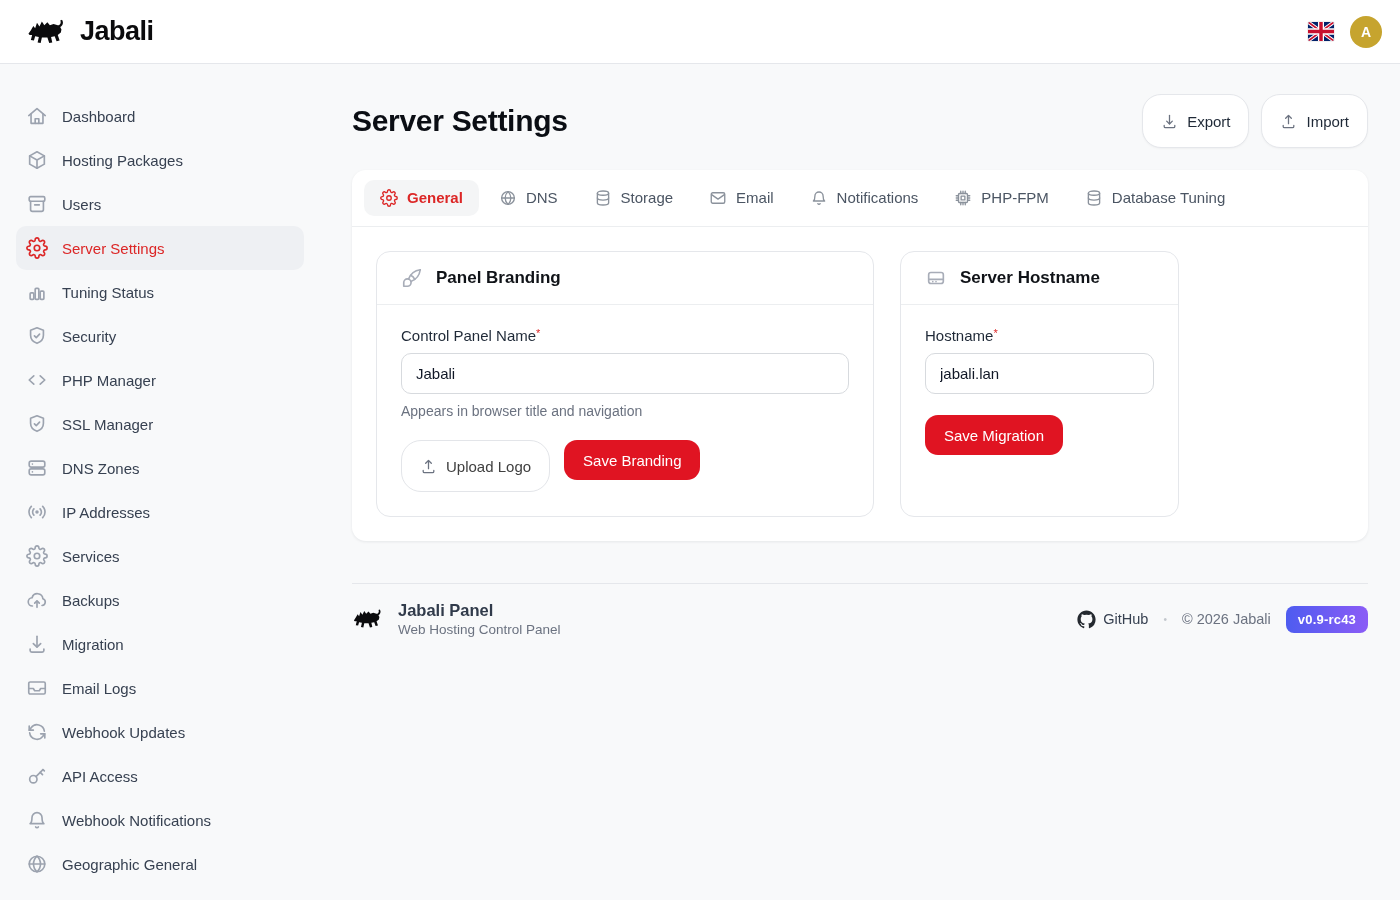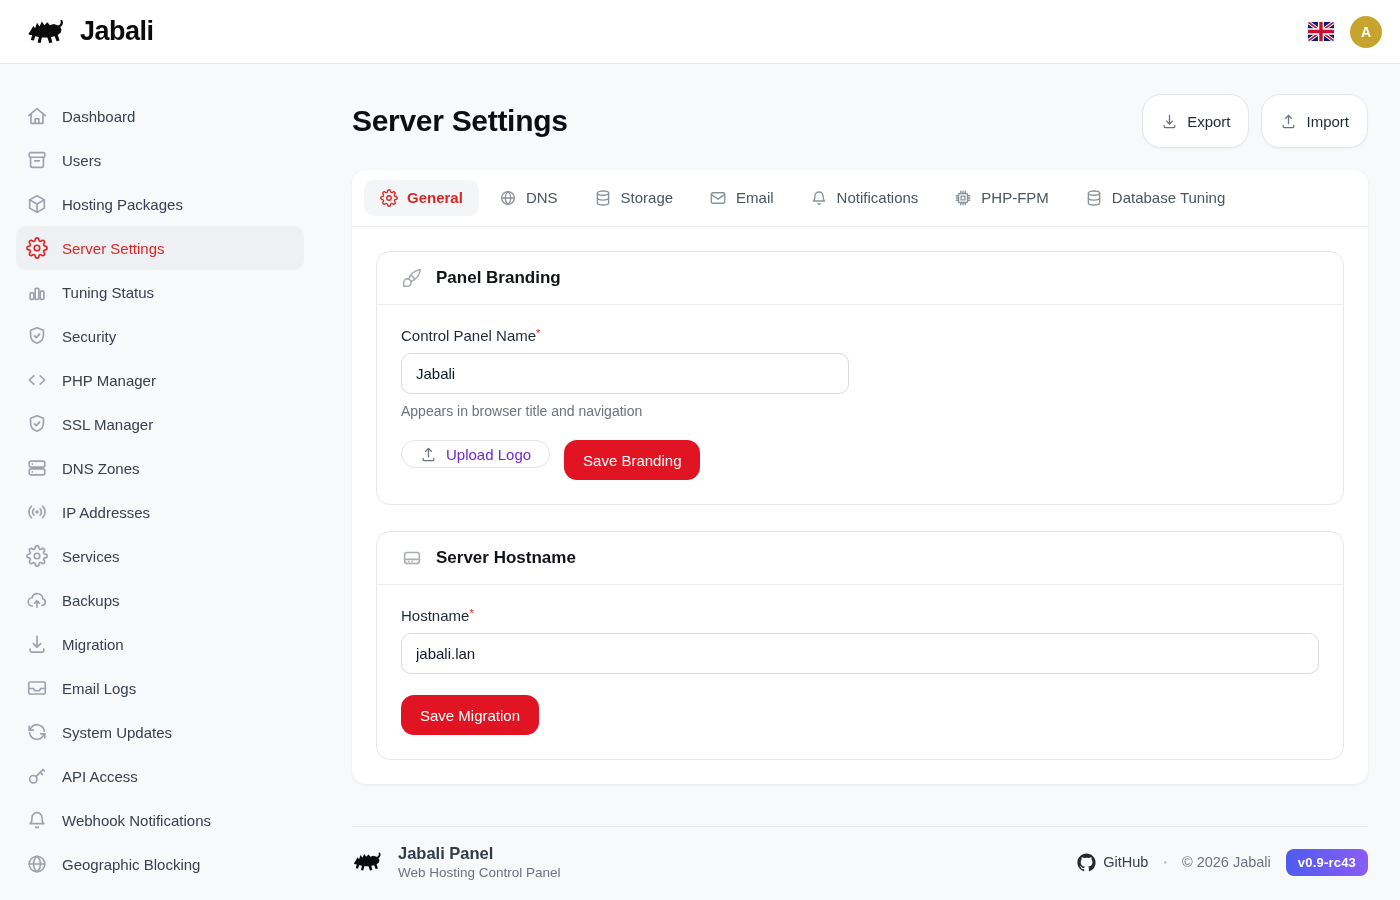--- a/index.html
+++ b/index.html
@@ -43,35 +43,35 @@
 
   
   .big-card{margin-top:22px; background:#fff; border-radius:14px; box-shadow:0 1px 3px rgba(16,24,40,.08);}
   .tabbar{display:flex; gap:4px; padding:10px 12px; border-bottom:1px solid var(--border-soft);}
   .tab{display:flex; align-items:flex-start; gap:9px; padding:9px 16px; border-radius:10px;
     font-size:15px; color:#4b5563; cursor:pointer; white-space:nowrap;}
   .tab .t-icon{width:18px; height:18px; color:#8b929c;}
   .tab.active{background:#f4f5f6; color:var(--red-text); font-weight:600;}
   .tab.active .t-icon{color:var(--red-text);}
 
-  .card-stack{padding:24px; display:flex; flex-direction:column; gap:26px;}
+  .card-stack{padding:24px; display:flex; flex-direction:row; gap:26px;}
   .inner-card{border:1px solid var(--border); border-radius:14px; background:#fff;}
   .card-head{display:flex; align-items:center; gap:13px; padding:15px 24px; border-bottom:1px solid var(--border-soft);}
   .card-head .c-icon{width:22px; height:22px; color:#a8adb8;}
   .card-head h2{font-size:17px; font-weight:700; color:#101318;}
   .card-body{padding:22px 24px 24px;}
   .field-label{display:block; font-size:15px; color:#1f2937; margin-bottom:9px;}
   .req{color:var(--red-text); font-size:11px; vertical-align:top;}
   .text-input{height:41px; border:1px solid #d7dade; border-radius:10px; padding:0 14px;
     font-size:15px; color:#111827; font-family:inherit; background:#fff; outline:none; display:block;}
   .w-half{width:448px;} .w-full{width:100%;}
   .help{font-size:14px; color:var(--muted); margin-top:9px;}
   .btn-row{margin-top:21px; display:flex; gap:14px;}
-  .btn-outline{height:28px; padding:0 18px; border-radius:20px; border:1px solid #e3e5e9; background:#fff;
-    display:flex; align-items:center; gap:9px; font-size:15px; color:#6d28d9; cursor:pointer; font-family:inherit;}
+  .btn-outline{height:52px; padding:0 18px; border-radius:20px; border:1px solid #e3e5e9; background:#fff;
+    display:flex; align-items:center; gap:9px; font-size:15px; color:#404040; cursor:pointer; font-family:inherit;}
   .btn-outline .b-icon{width:17px; height:17px; color:#6b7280;}
   .btn-primary{height:40px; padding:0 19px; border-radius:13px; border:none; background:var(--red);
     color:#fff; font-size:15px; font-weight:500; cursor:pointer; font-family:inherit;}
 
   
   .footer{margin-top:42px; border-top:1px solid var(--border); padding:17px 0 20px;
     display:flex; align-items:center; justify-content:space-between;}
   .f-left{display:flex; align-items:center; gap:12px;}
   .f-logo{width:34px; height:26px; color:#0b0b0d;}
   .f-brand{font-size:16.5px; font-weight:700; color:#313b4b;}
@@ -119,36 +119,36 @@
             <path d="M5.5 9.8V20h13V9.8"></path>
             <path d="M10 20v-5h4v5"></path>
           </svg>
         </span>
     <span class="s-label">Dashboard</span>
   </div>
 
   <div class="side-item">
     <span class="s-icon">
           <svg viewBox="0 0 24 24" fill="none" stroke="currentColor" stroke-width="1.8" stroke-linecap="round" stroke-linejoin="round">
+            <path d="M12 3l8 4.5v9L12 21l-8-4.5v-9z"></path>
+            <path d="M12 12l8-4.5M12 12 4 7.5M12 12v9"></path>
+          </svg>
+        </span>
+    <span class="s-label">Hosting Packages</span>
+  </div>
+
+  <div class="side-item">
+    <span class="s-icon">
+          <svg viewBox="0 0 24 24" fill="none" stroke="currentColor" stroke-width="1.8" stroke-linecap="round" stroke-linejoin="round">
             <rect x="3.5" y="4" width="17" height="5" rx="1.5"></rect>
             <path d="M5 9v9a2 2 0 0 0 2 2h10a2 2 0 0 0 2-2V9"></path>
             <path d="M9.5 13h5"></path>
           </svg>
         </span>
     <span class="s-label">Users</span>
-  </div>
-
-  <div class="side-item">
-    <span class="s-icon">
-          <svg viewBox="0 0 24 24" fill="none" stroke="currentColor" stroke-width="1.8" stroke-linecap="round" stroke-linejoin="round">
-            <path d="M12 3l8 4.5v9L12 21l-8-4.5v-9z"></path>
-            <path d="M12 12l8-4.5M12 12 4 7.5M12 12v9"></path>
-          </svg>
-        </span>
-    <span class="s-label">Hosting Packages</span>
   </div>
 
   <div class="side-item active">
     <span class="s-icon">
           <svg viewBox="0 0 24 24" fill="none" stroke="currentColor" stroke-width="1.8" stroke-linecap="round" stroke-linejoin="round">
             <circle cx="12" cy="12" r="3"></circle>
             <path d="M19.4 15a1.65 1.65 0 0 0 .33 1.82l.06.06a2 2 0 0 1 0 2.83 2 2 0 0 1-2.83 0l-.06-.06a1.65 1.65 0 0 0-1.82-.33 1.65 1.65 0 0 0-1 1.51V21a2 2 0 0 1-2 2 2 2 0 0 1-2-2v-.09A1.65 1.65 0 0 0 9 19.4a1.65 1.65 0 0 0-1.82.33l-.06.06a2 2 0 0 1-2.83 0 2 2 0 0 1 0-2.83l.06-.06a1.65 1.65 0 0 0 .33-1.82 1.65 1.65 0 0 0-1.51-1H3a2 2 0 0 1-2-2 2 2 0 0 1 2-2h.09A1.65 1.65 0 0 0 4.6 9a1.65 1.65 0 0 0-.33-1.82l-.06-.06a2 2 0 0 1 0-2.83 2 2 0 0 1 2.83 0l.06.06a1.65 1.65 0 0 0 1.82.33H9a1.65 1.65 0 0 0 1-1.51V3a2 2 0 0 1 2-2 2 2 0 0 1 2 2v.09a1.65 1.65 0 0 0 1 1.51 1.65 1.65 0 0 0 1.82-.33l.06-.06a2 2 0 0 1 2.83 0 2 2 0 0 1 0 2.83l-.06.06a1.65 1.65 0 0 0-.33 1.82V9a1.65 1.65 0 0 0 1.51 1H21a2 2 0 0 1 2 2 2 2 0 0 1-2 2h-.09a1.65 1.65 0 0 0-1.51 1z"></path>
           </svg>
         </span>
     <span class="s-label">Server Settings</span>
@@ -260,21 +260,21 @@
 
   <div class="side-item">
     <span class="s-icon">
           <svg viewBox="0 0 24 24" fill="none" stroke="currentColor" stroke-width="1.8" stroke-linecap="round" stroke-linejoin="round">
             <path d="M20 11a8 8 0 0 0-14.5-3.5L3.5 10"></path>
             <path d="M3.5 5.5V10H8"></path>
             <path d="M4 13a8 8 0 0 0 14.5 3.5l2-2.5"></path>
             <path d="M20.5 18.5V14H16"></path>
           </svg>
         </span>
-    <span class="s-label">System Updates</span>
+    <span class="s-label">Webhook Updates</span>
   </div>
 
   <div class="side-item">
     <span class="s-icon">
           <svg viewBox="0 0 24 24" fill="none" stroke="currentColor" stroke-width="1.8" stroke-linecap="round" stroke-linejoin="round">
             <circle cx="8" cy="15.5" r="4"></circle>
             <path d="m10.9 12.6 7.6-7.6"></path>
             <path d="M15.5 8 18 10.5"></path>
             <path d="m18.5 5 1.5 1.5"></path>
           </svg>
@@ -293,21 +293,21 @@
   </div>
 
   <div class="side-item">
     <span class="s-icon">
           <svg viewBox="0 0 24 24" fill="none" stroke="currentColor" stroke-width="1.8" stroke-linecap="round" stroke-linejoin="round">
             <circle cx="12" cy="12" r="8.5"></circle>
             <path d="M3.5 12h17"></path>
             <path d="M12 3.5c2.5 2.3 3.8 5.2 3.8 8.5s-1.3 6.2-3.8 8.5C9.5 18.2 8.2 15.3 8.2 12S9.5 5.8 12 3.5z"></path>
           </svg>
         </span>
-    <span class="s-label">Geographic Blocking</span>
+    <span class="s-label">Geographic General</span>
   </div>
 </nav>
 
   <main class="main">
     <div class="page-head">
       <h1>Server Settings</h1>
       <div class="actions" id="page-actions">
   <button class="btn-pill">
     <span class="b-icon">
               <svg viewBox="0 0 24 24" fill="none" stroke="currentColor" stroke-width="1.8" stroke-linecap="round" stroke-linejoin="round">

